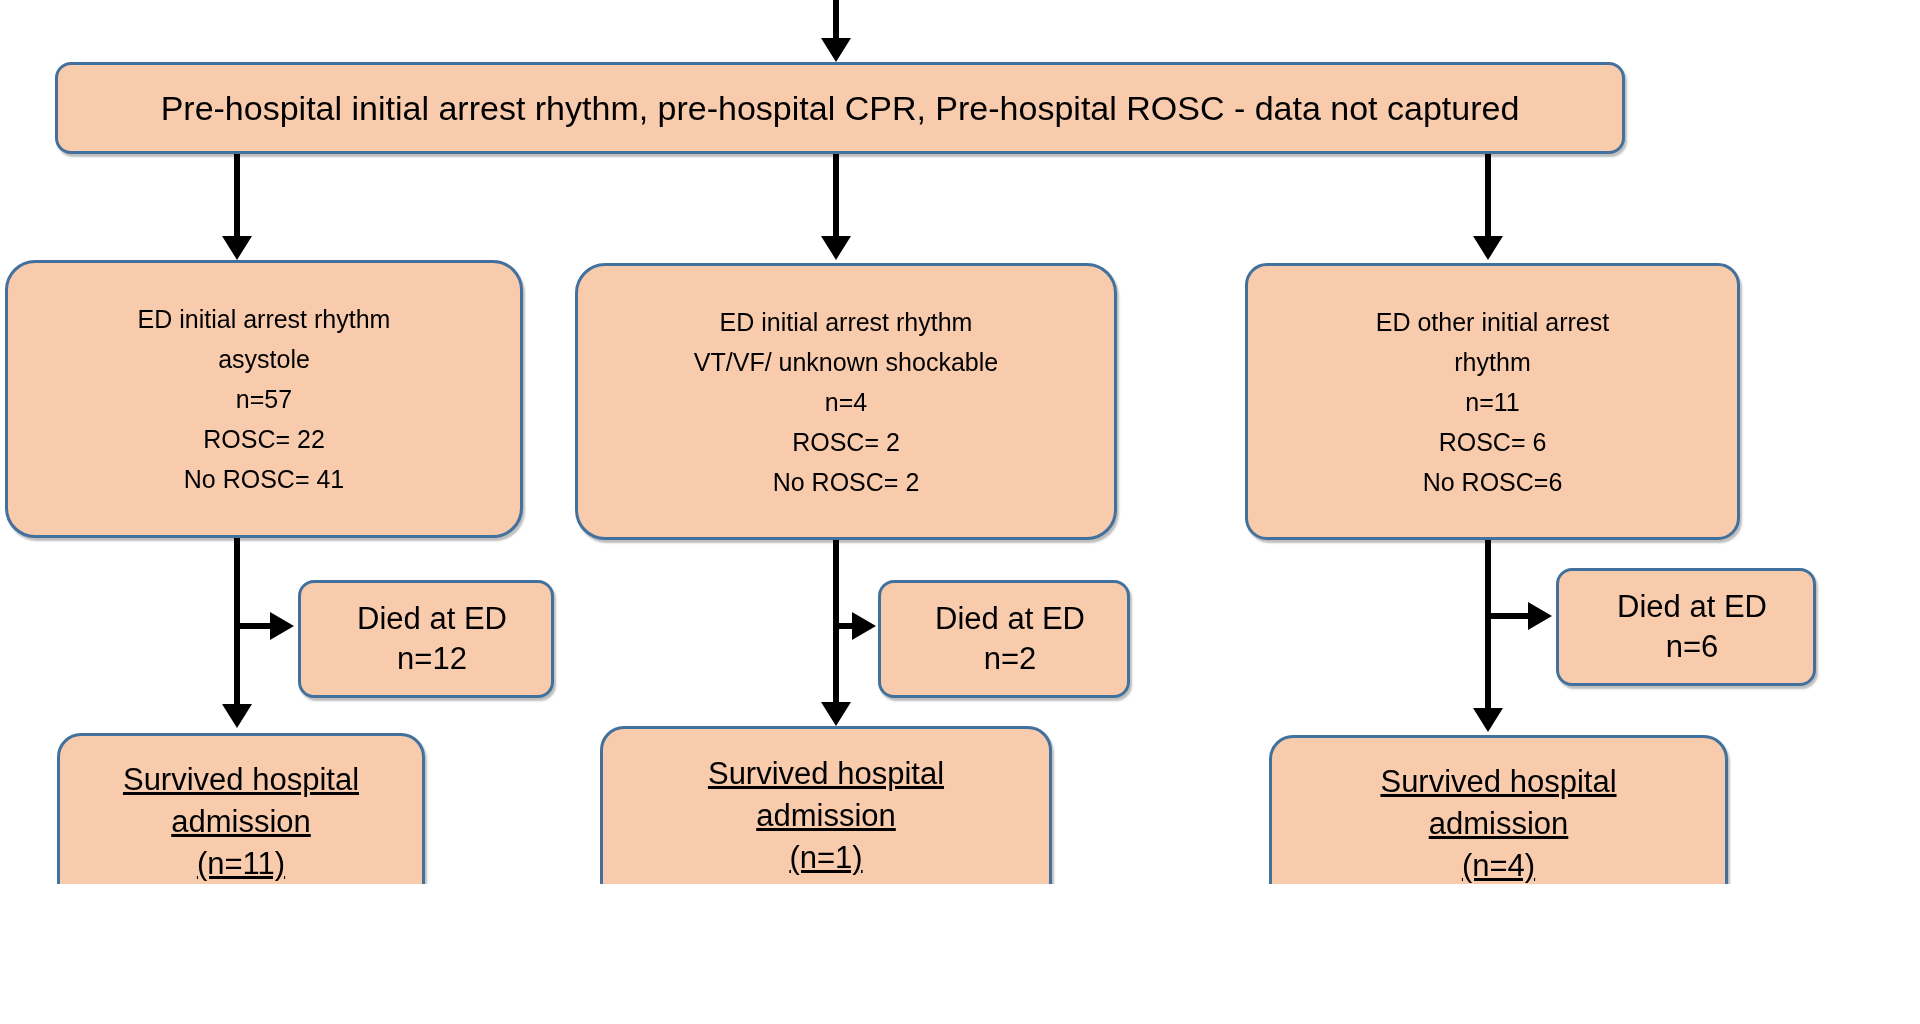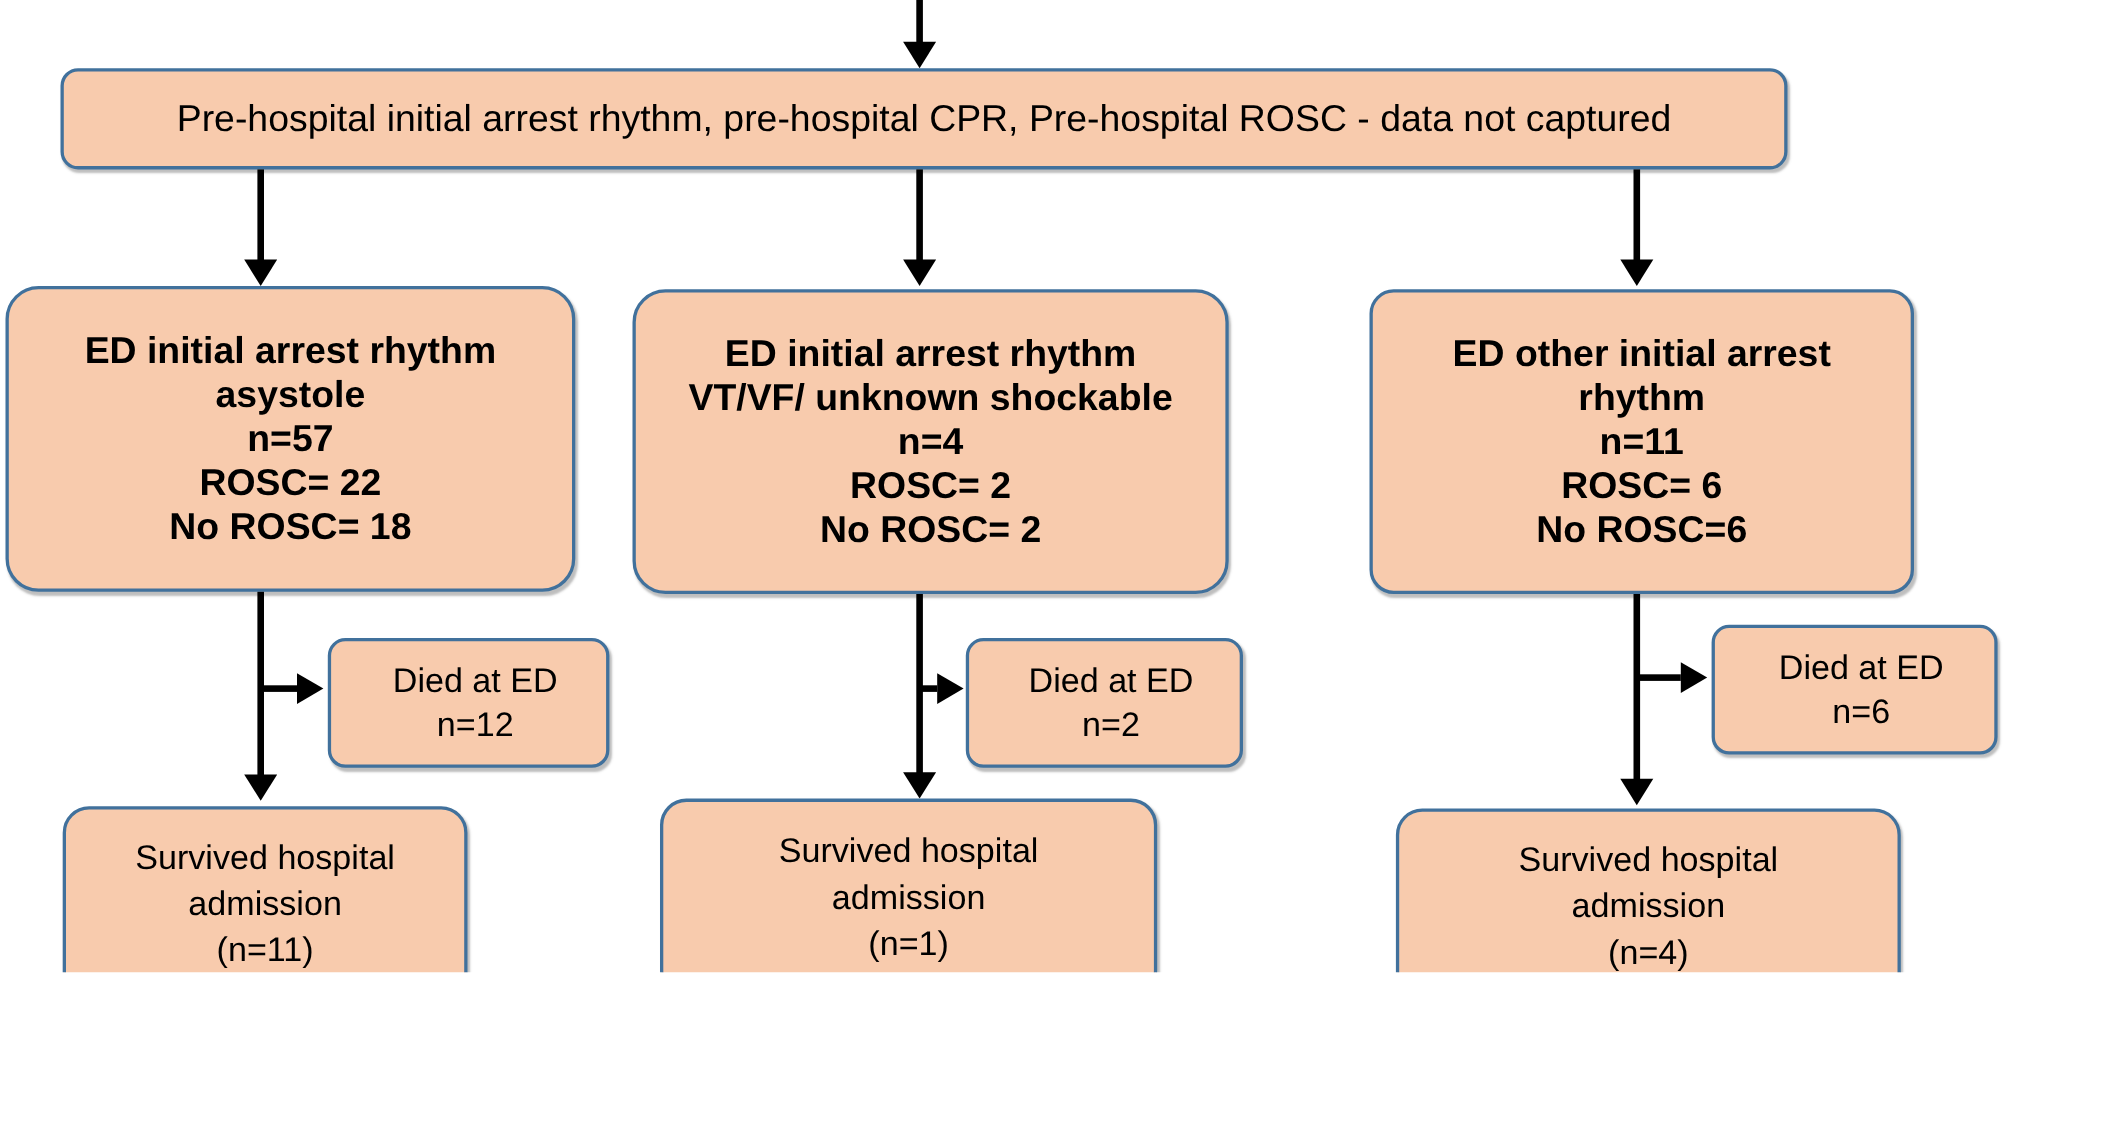--- a/index.html
+++ b/index.html
@@ -16,23 +16,23 @@
     background:var(--box-fill,#F8CBAD);
     border:3.5px solid var(--box-border,#41719C);
     box-sizing:border-box;
     display:flex;flex-direction:column;
     align-items:center;justify-content:center;
     text-align:center;
     box-shadow:2px 3px 2px rgba(110,110,110,0.45);
   }
   .box .line{width:100%;}
   .top-box{border-radius:16px;font-size:34px;}
-  .rhythm-box{border-radius:30px;font-size:34px;line-height:40px;font-weight:bold;}
+  .rhythm-box{border-radius:30px;font-size:25px;line-height:40px;}
   .died-box{border-radius:16px;font-size:31px;line-height:40px;padding-left:12px;}
-  .survived-box{border-radius:24px;font-size:31px;line-height:42px;}
+  .survived-box{border-radius:24px;font-size:31px;line-height:42px;text-decoration:underline;}
   .cut-box{border-radius:14px;box-shadow:none;}
   .vline{position:absolute;width:6px;background:var(--arrow,#000);}
   .hline{position:absolute;height:6px;background:var(--arrow,#000);}
   .head-down{
     position:absolute;width:0;height:0;
     border-left:15px solid transparent;
     border-right:15px solid transparent;
     border-top:24px solid var(--arrow,#000);
   }
   .head-right{
@@ -61,21 +61,21 @@
   <div class="head-down" style="left:821px;top:236px;"></div>
 
   <div class="vline" style="left:1485px;top:154px;height:84px;"></div>
   <div class="head-down" style="left:1473px;top:236px;"></div>
 
   <div class="box rhythm-box" style="left:5px;top:260px;width:518px;height:278px;">
     <div class="line">ED initial arrest rhythm</div>
     <div class="line">asystole</div>
     <div class="line">n=57</div>
     <div class="line">ROSC= 22</div>
-    <div class="line">No ROSC= 18</div>
+    <div class="line">No ROSC= 41</div>
   </div>
 
   <div class="box rhythm-box" style="left:575px;top:263px;width:542px;height:277px;">
     <div class="line">ED initial arrest rhythm</div>
     <div class="line">VT/VF/ unknown shockable</div>
     <div class="line">n=4</div>
     <div class="line">ROSC= 2</div>
     <div class="line">No ROSC= 2</div>
   </div>
 

